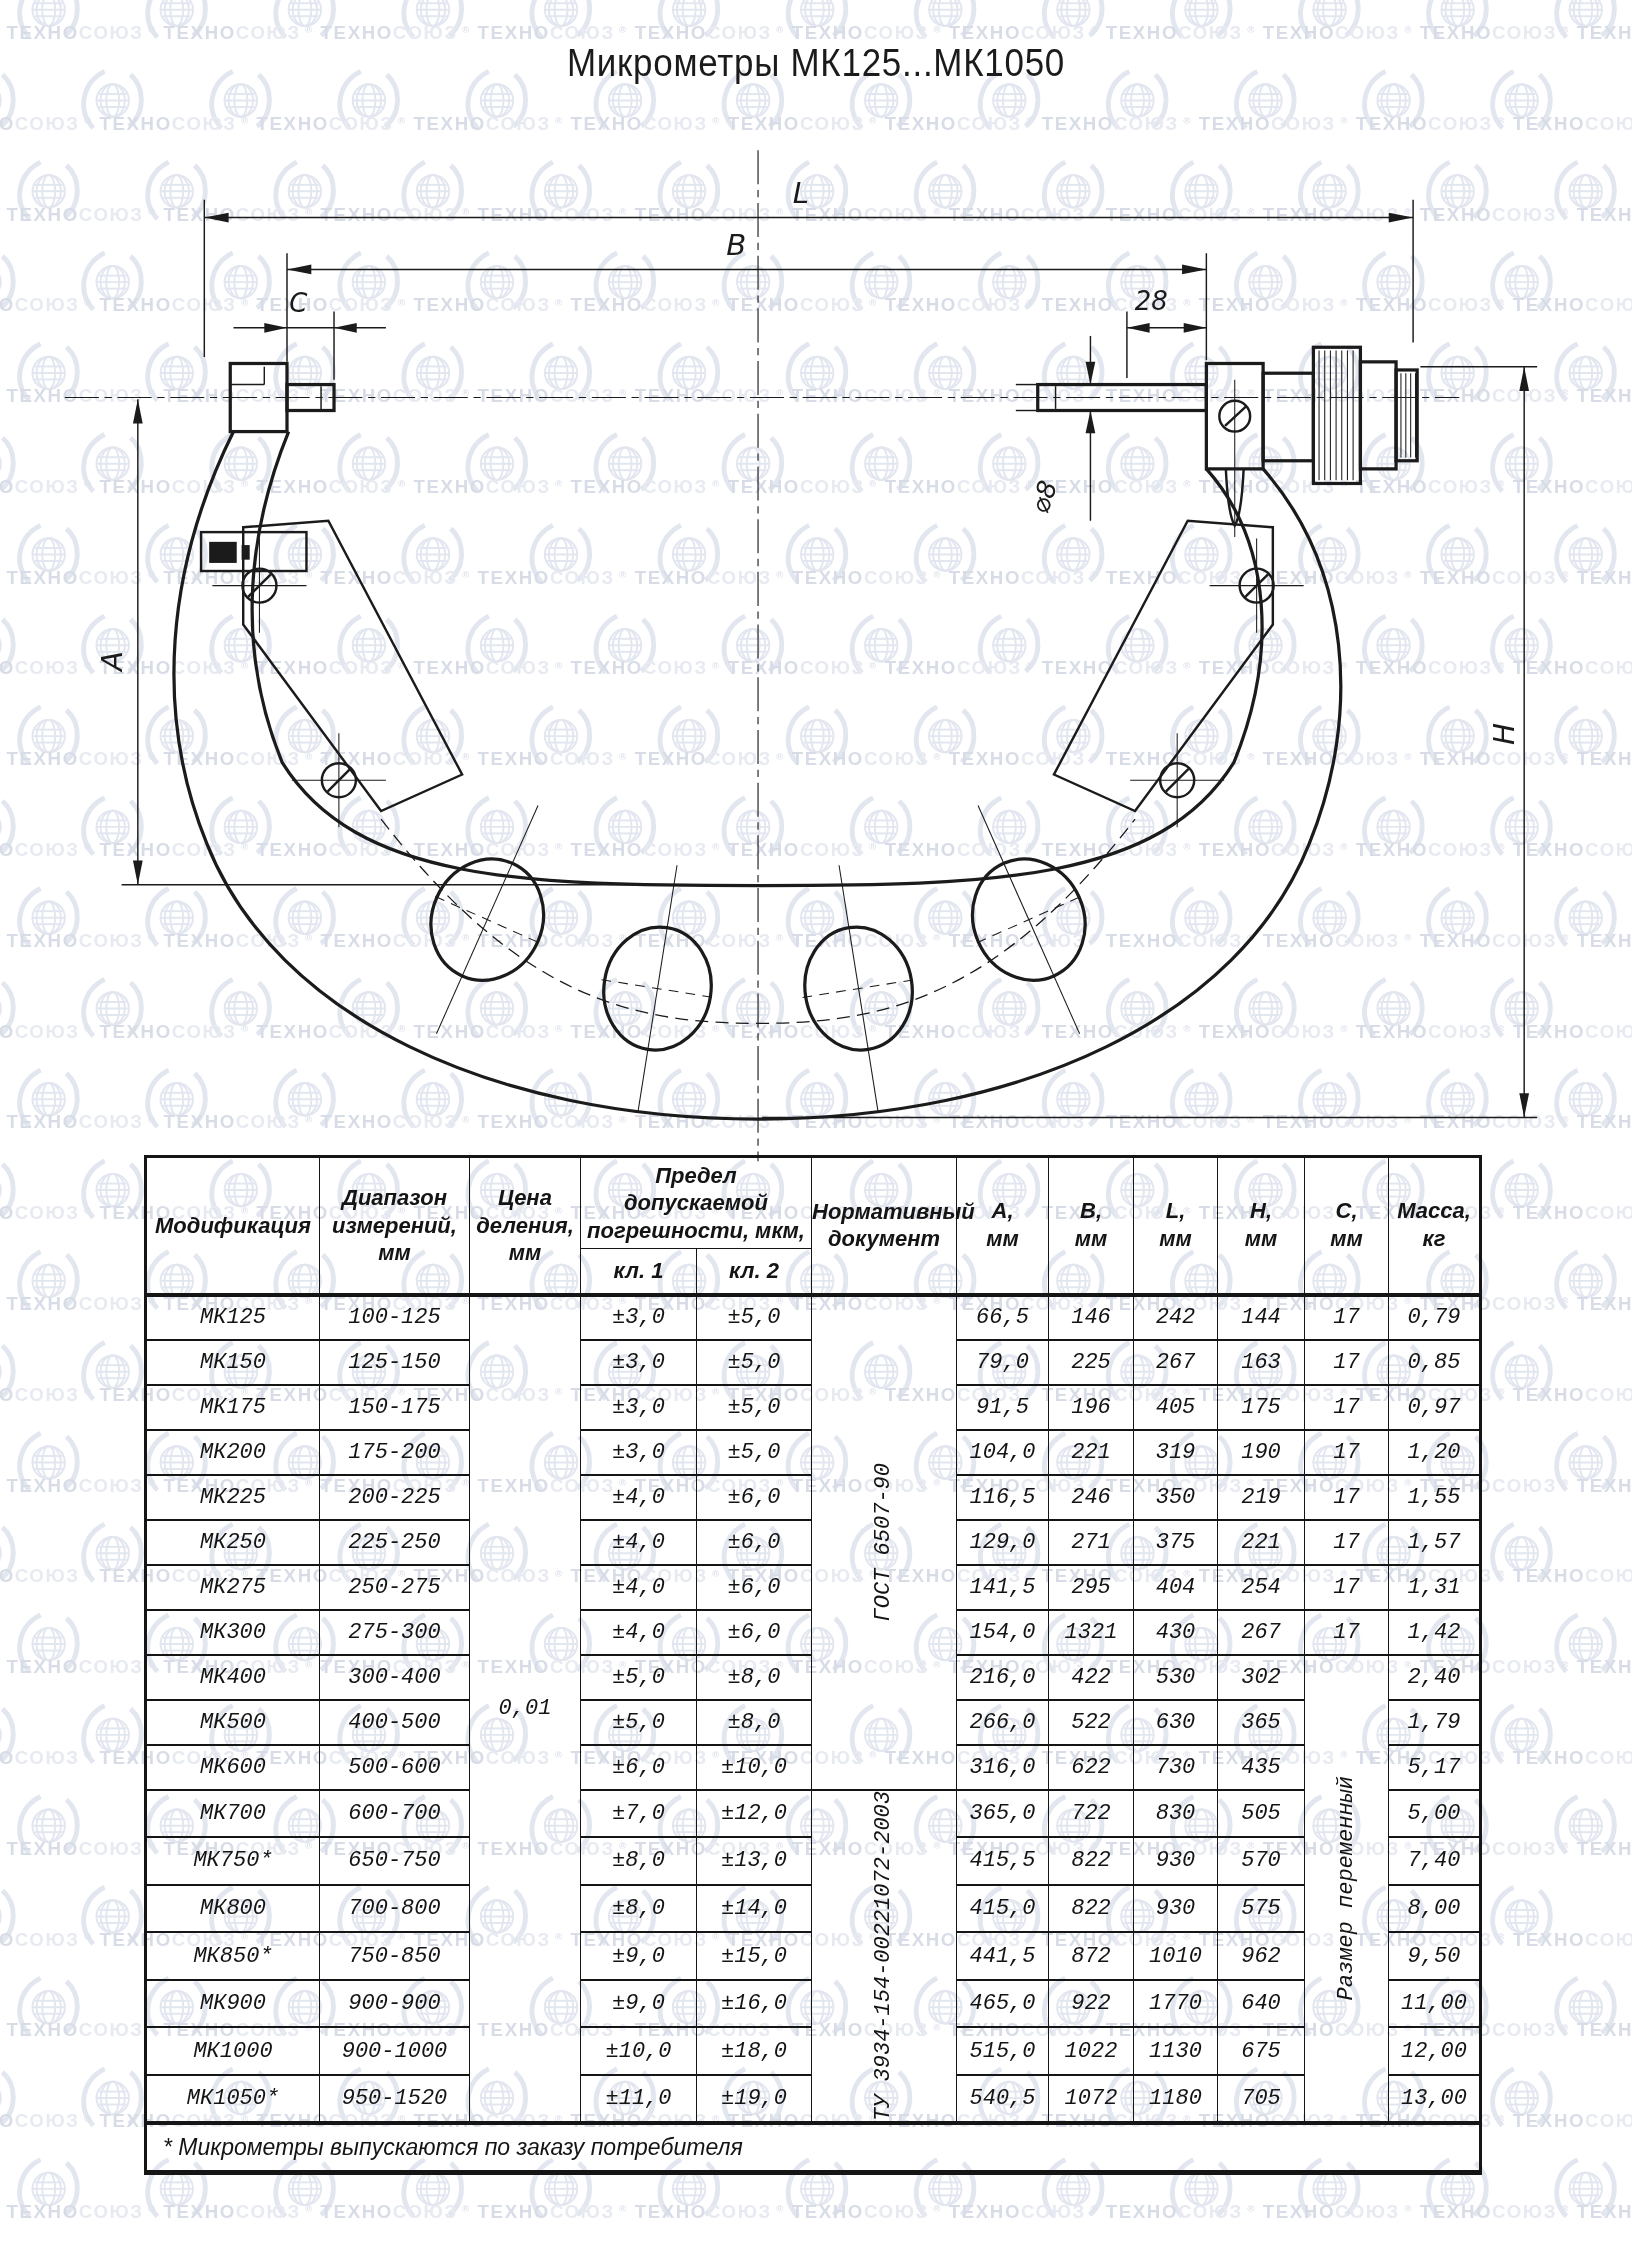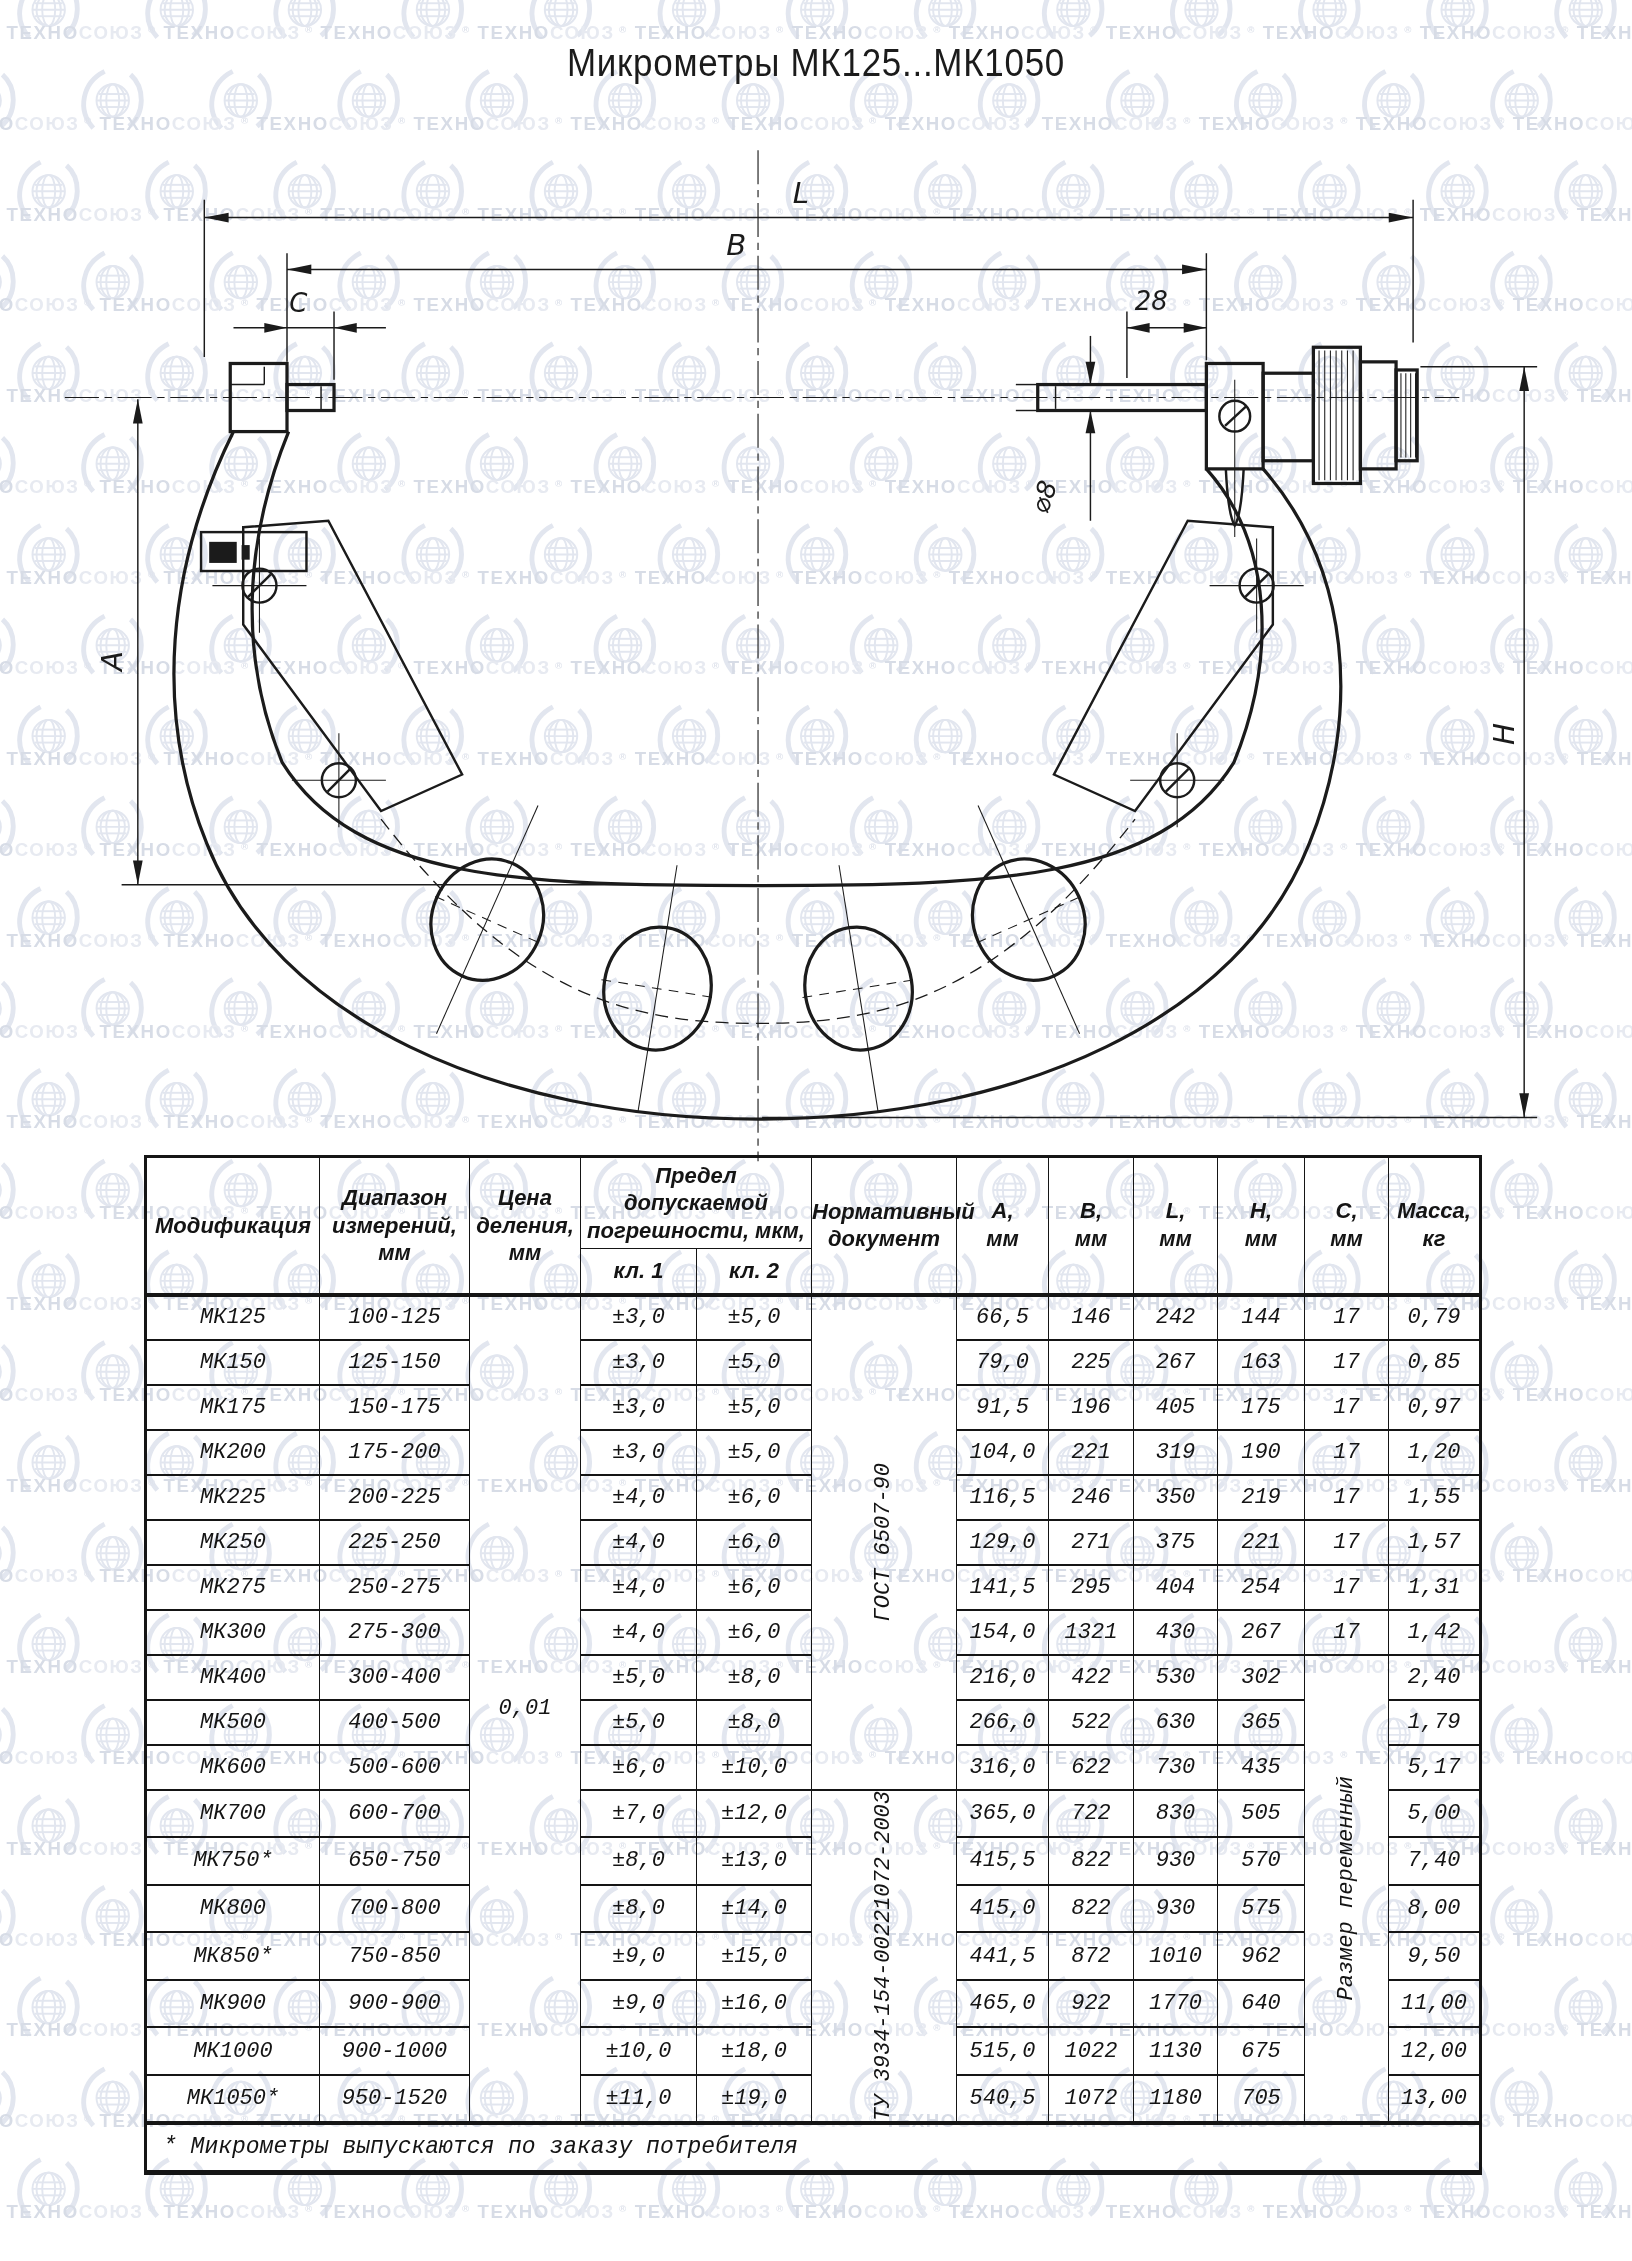--- a/index.html
+++ b/index.html
@@ -30,21 +30,21 @@
               border-collapse:collapse;table-layout:fixed;background:transparent;}
   #spec-table th,#spec-table td{border:1.6px solid #151515;font-style:italic;text-align:center;
               vertical-align:middle;padding:0;font-size:22px;color:#141414;}
   #spec-table td{border-top-width:2.4px;border-bottom-width:2.4px;}
   #spec-table{border:3.2px solid #151515;border-bottom-width:5.7px;}
   #spec-table thead th{line-height:1.25;}
   #spec-table thead tr:first-child{height:92px;}
   #spec-table thead tr:last-child{height:46px;}
   #spec-table tbody tr{height:45px;font-family:Liberation Mono, monospace;}
   #spec-table tbody tr:first-child td{border-top-width:4.9px;}
-  #spec-table tfoot tr{height:50px;font-family:Liberation Mono, monospace;}
+  #spec-table tfoot tr{height:50px;}
   #spec-table tfoot td{border-top-width:4px;text-align:left;padding-left:16px;font-size:23px;}
   .blk{display:block;line-height:1.3;}
   .vtext{writing-mode:vertical-rl;transform:rotate(180deg);margin:0 auto;white-space:nowrap;
          font-style:italic;font-size:22px;line-height:1;}
 </style>
 </head>
 <body>
 
 <div id="page">
 

